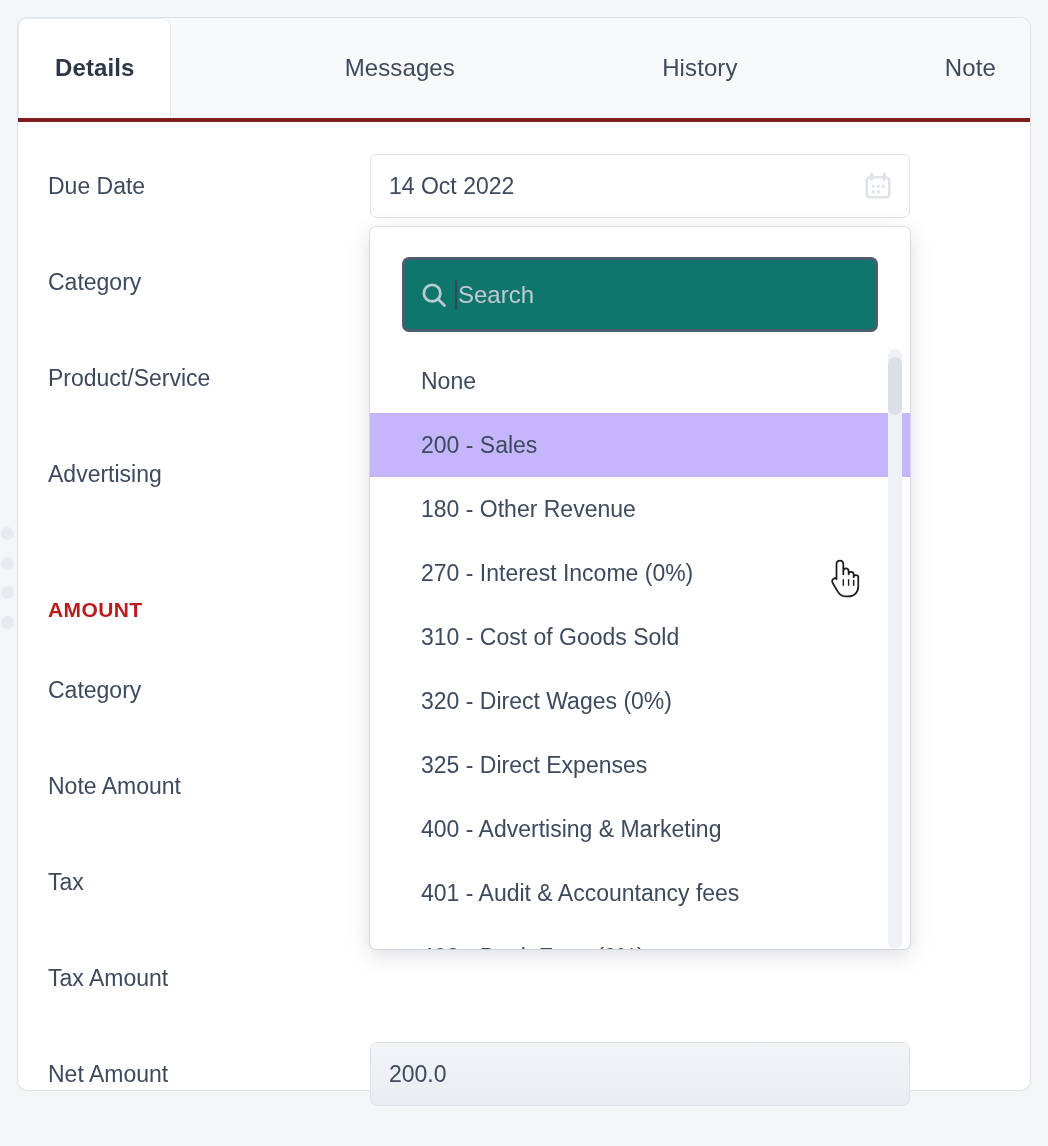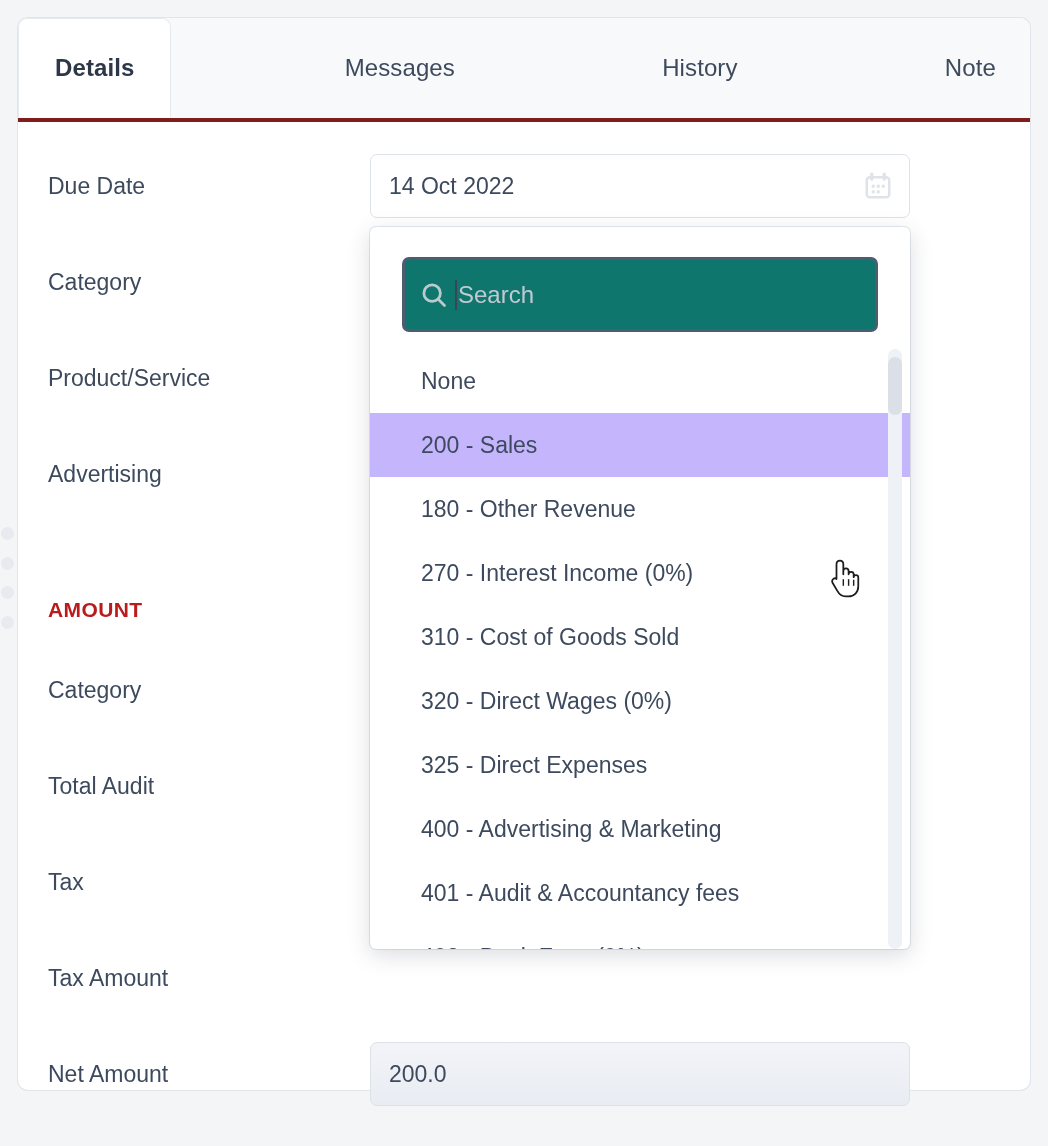--- a/index.html
+++ b/index.html
@@ -341,21 +341,21 @@
 
     <div class="row" style="top:440px;">
       <div class="label section">AMOUNT</div>
     </div>
 
     <div class="row" style="top:520px;">
       <div class="label">Category</div>
     </div>
 
     <div class="row" style="top:616px;">
-      <div class="label">Total Audit</div>
+      <div class="label">Note Amount</div>
     </div>
 
     <div class="row" style="top:712px;">
       <div class="label">Tax</div>
     </div>
 
     <div class="row" style="top:808px;">
       <div class="label">Tax Amount</div>
     </div>
 

